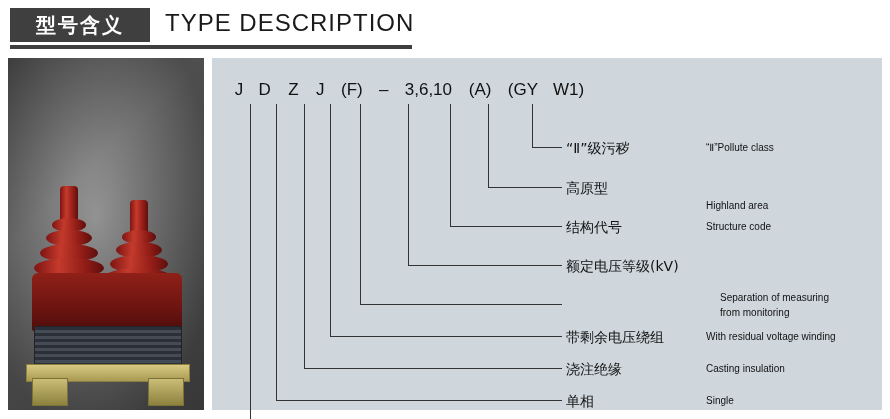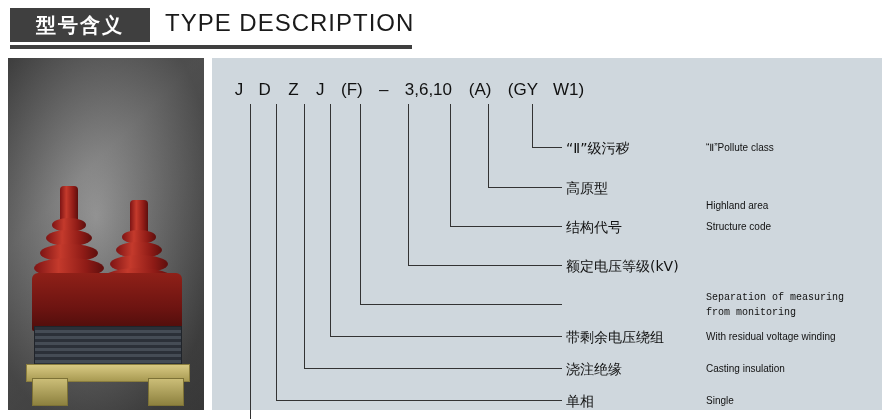--- a/index.html
+++ b/index.html
@@ -251,19 +251,19 @@
   <div class="label-cn" style="left:354px; top:122px;">高原型</div>
   <div class="label-cn" style="left:354px; top:161px;">结构代号</div>
   <div class="label-cn" style="left:354px; top:200px;">额定电压等级(kV)</div>
   <div class="label-cn" style="left:354px; top:271px;text-align:right;">带剩余电压绕组</div>
   <div class="label-cn" style="left:354px; top:303px;">浇注绝缘</div>
   <div class="label-cn" style="left:354px; top:335px;">单相</div>
 
   <div class="label-en" style="left:494px; top:82px;">“Ⅱ”Pollute class</div>
   <div class="label-en" style="left:494px; top:140px;">Highland area</div>
   <div class="label-en" style="left:494px; top:161px;">Structure code</div>
-  <div class="label-en" style="left:494px; top:232px; white-space:pre-line;font-family:Liberation Mono, monospace;">Separation of measuring
+  <div class="label-en" style="left:508px; top:232px; white-space:pre-line;">Separation of measuring
 from monitoring</div>
   <div class="label-en" style="left:494px; top:303px;">Casting insulation</div>
   <div class="label-en" style="left:494px; top:271px;">With residual voltage winding</div>
   <div class="label-en" style="left:494px; top:335px;">Single</div>
 
 </div>
 
 </body></html>

